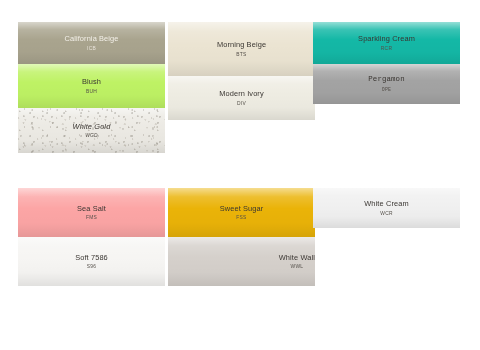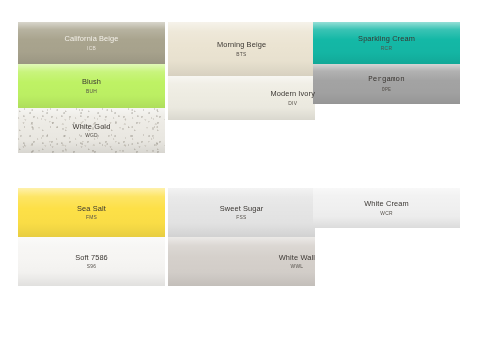--- a/index.html
+++ b/index.html
@@ -137,38 +137,38 @@
             <div class="tile-code">ICB</div>
           </div>
         </div>
         <div class="swatch-tile" title="Blush BUH" style="height: 44px; background: #bef264;">
           <div class="tile-sheen"></div>
           <div class="tile-labels">
             <div class="tile-name">Blush</div>
             <div class="tile-code">BUH</div>
           </div>
         </div>
-        <div class="swatch-tile" title="White Gold WGD" style="height: 45px; background: rgb(236, 234, 228);">
+        <div class="swatch-tile" title="White Gold WGD" style="height: 45px; background: rgb(236, 234, 228); font-style: italic;">
           <div class="tile-sheen"></div>
           <div class="tile-speckle"></div>
           <div class="tile-labels">
             <div class="tile-name">White Gold</div>
             <div class="tile-code">WGD</div>
           </div>
         </div>
       </div>
       <div class="swatch-column col-2">
         <div class="swatch-tile" title="Morning Beige BTS" style="height: 54px; background: rgb(235, 228, 210);">
           <div class="tile-sheen"></div>
           <div class="tile-labels">
             <div class="tile-name">Morning Beige</div>
             <div class="tile-code">BTS</div>
           </div>
         </div>
-        <div class="swatch-tile" title="Modern Ivory DIV" style="height: 44px; background: rgb(238, 236, 226); align-items: flex-end;">
+        <div class="swatch-tile" title="Modern Ivory DIV" style="height: 44px; background: rgb(238, 236, 226);">
           <div class="tile-sheen"></div>
           <div class="tile-labels">
             <div class="tile-name">Modern Ivory</div>
             <div class="tile-code">DIV</div>
           </div>
         </div>
       </div>
       <div class="swatch-column col-3">
         <div class="swatch-tile" title="Sparkling Cream RCR" style="height: 42px; background: #14b8a6;">
           <div class="tile-sheen"></div>
@@ -181,37 +181,37 @@
           <div class="tile-sheen"></div>
           <div class="tile-labels">
             <div class="tile-name">Pergamon</div>
             <div class="tile-code">OPE</div>
           </div>
         </div>
       </div>
     </div>
   <div class="swatch-group" id="group-cool">
       <div class="swatch-column col-1">
-        <div class="swatch-tile" title="Sea Salt FMS" style="height: 49px; background: #fde047;">
+        <div class="swatch-tile" title="Sea Salt FMS" style="height: 49px; background: #fca5a5;">
           <div class="tile-sheen"></div>
           <div class="tile-labels">
             <div class="tile-name">Sea Salt</div>
             <div class="tile-code">FMS</div>
           </div>
         </div>
         <div class="swatch-tile" title="Soft 9016 S96" style="height: 49px; background: rgb(246, 245, 243);">
           <div class="tile-sheen"></div>
           <div class="tile-labels">
             <div class="tile-name">Soft 7586</div>
             <div class="tile-code">S96</div>
           </div>
         </div>
       </div>
       <div class="swatch-column col-2">
-        <div class="swatch-tile" title="Sweet Sugar FSS" style="height: 49px; background: #e5e5e5;">
+        <div class="swatch-tile" title="Sweet Sugar FSS" style="height: 49px; background: #eab308;">
           <div class="tile-sheen"></div>
           <div class="tile-labels">
             <div class="tile-name">Sweet Sugar</div>
             <div class="tile-code">FSS</div>
           </div>
         </div>
         <div class="swatch-tile" title="White Wall WWL" style="height: 49px; background: rgb(213, 208, 203); align-items: flex-end;">
           <div class="tile-sheen"></div>
           <div class="tile-labels">
             <div class="tile-name">White Wall</div>

